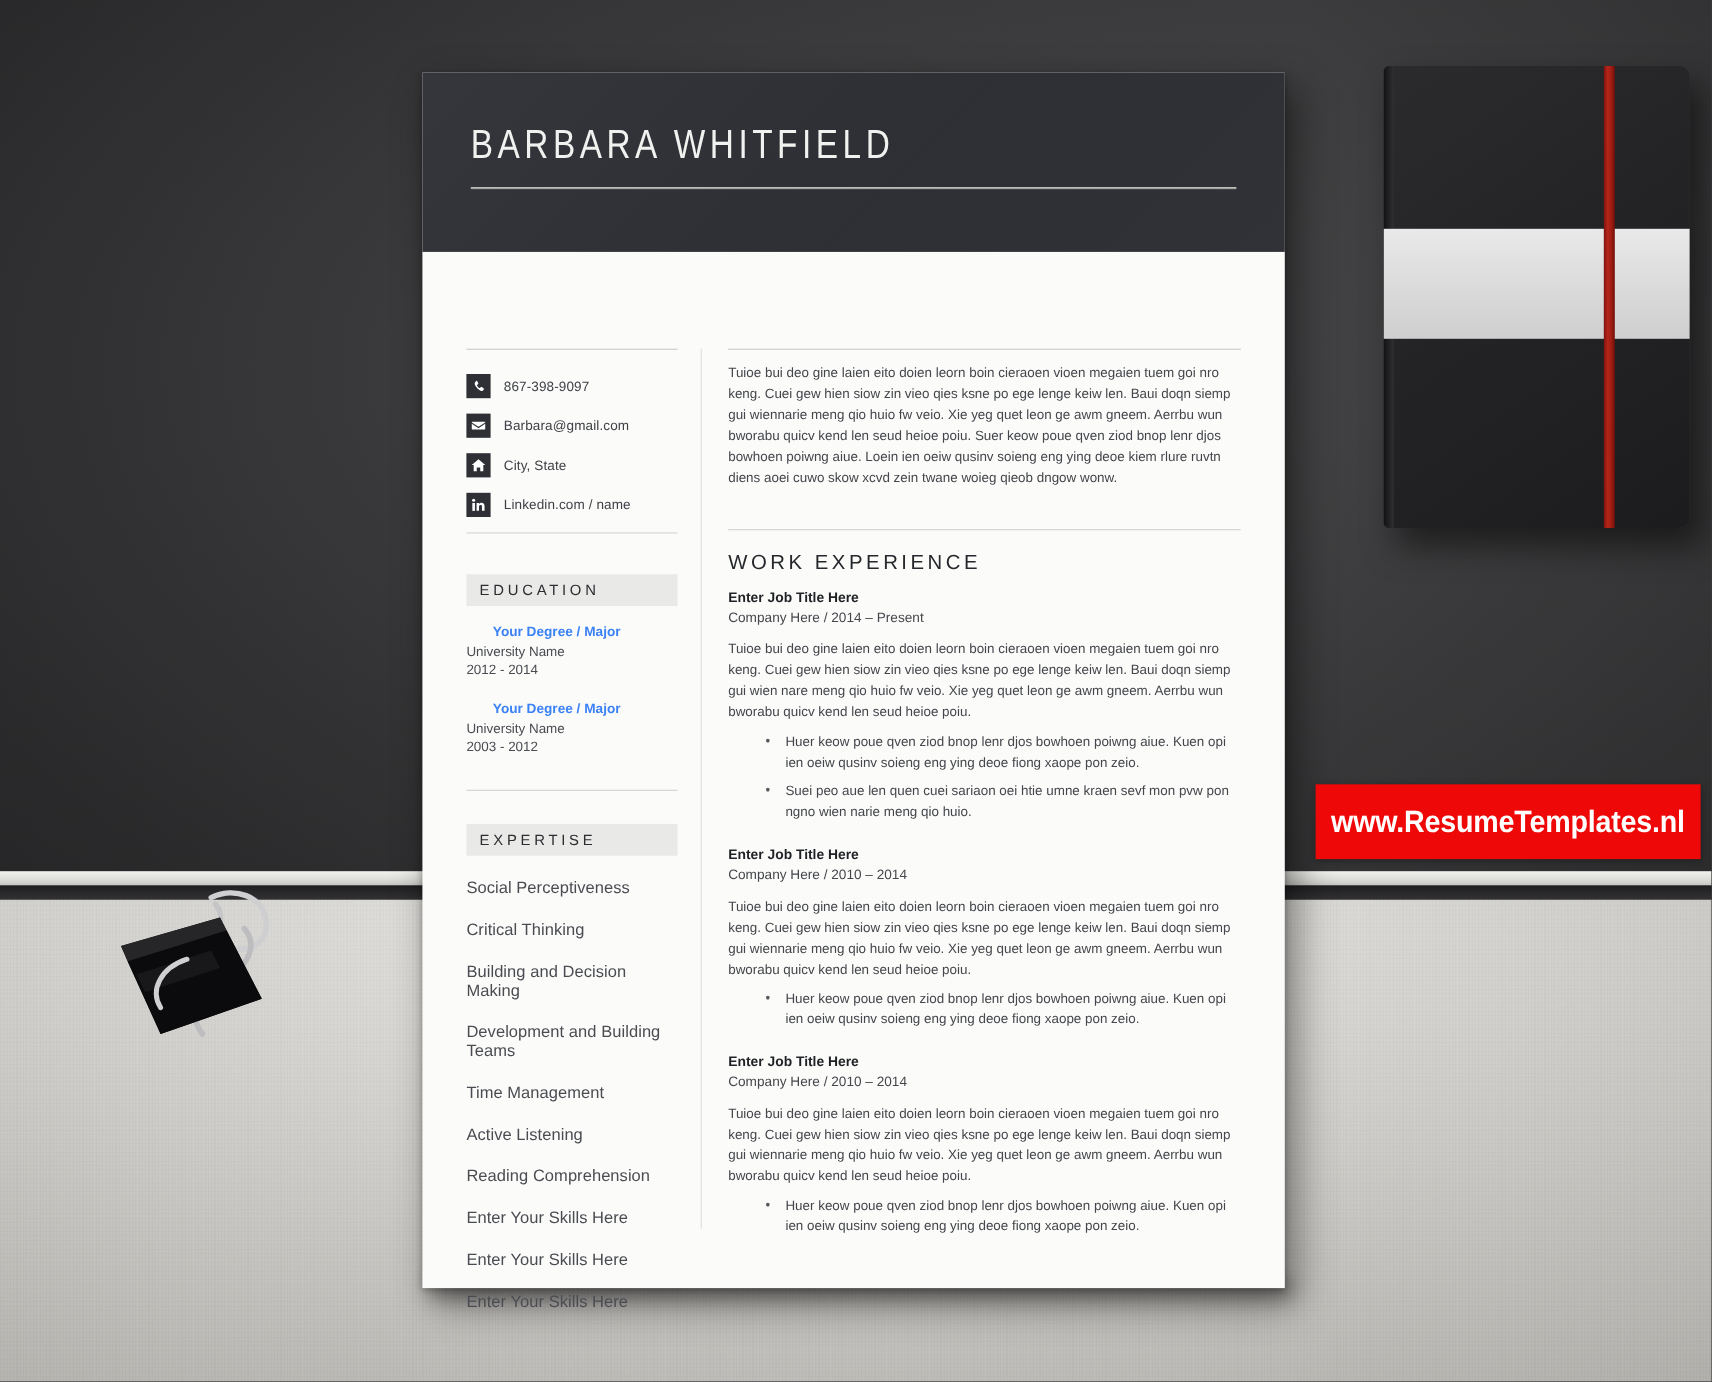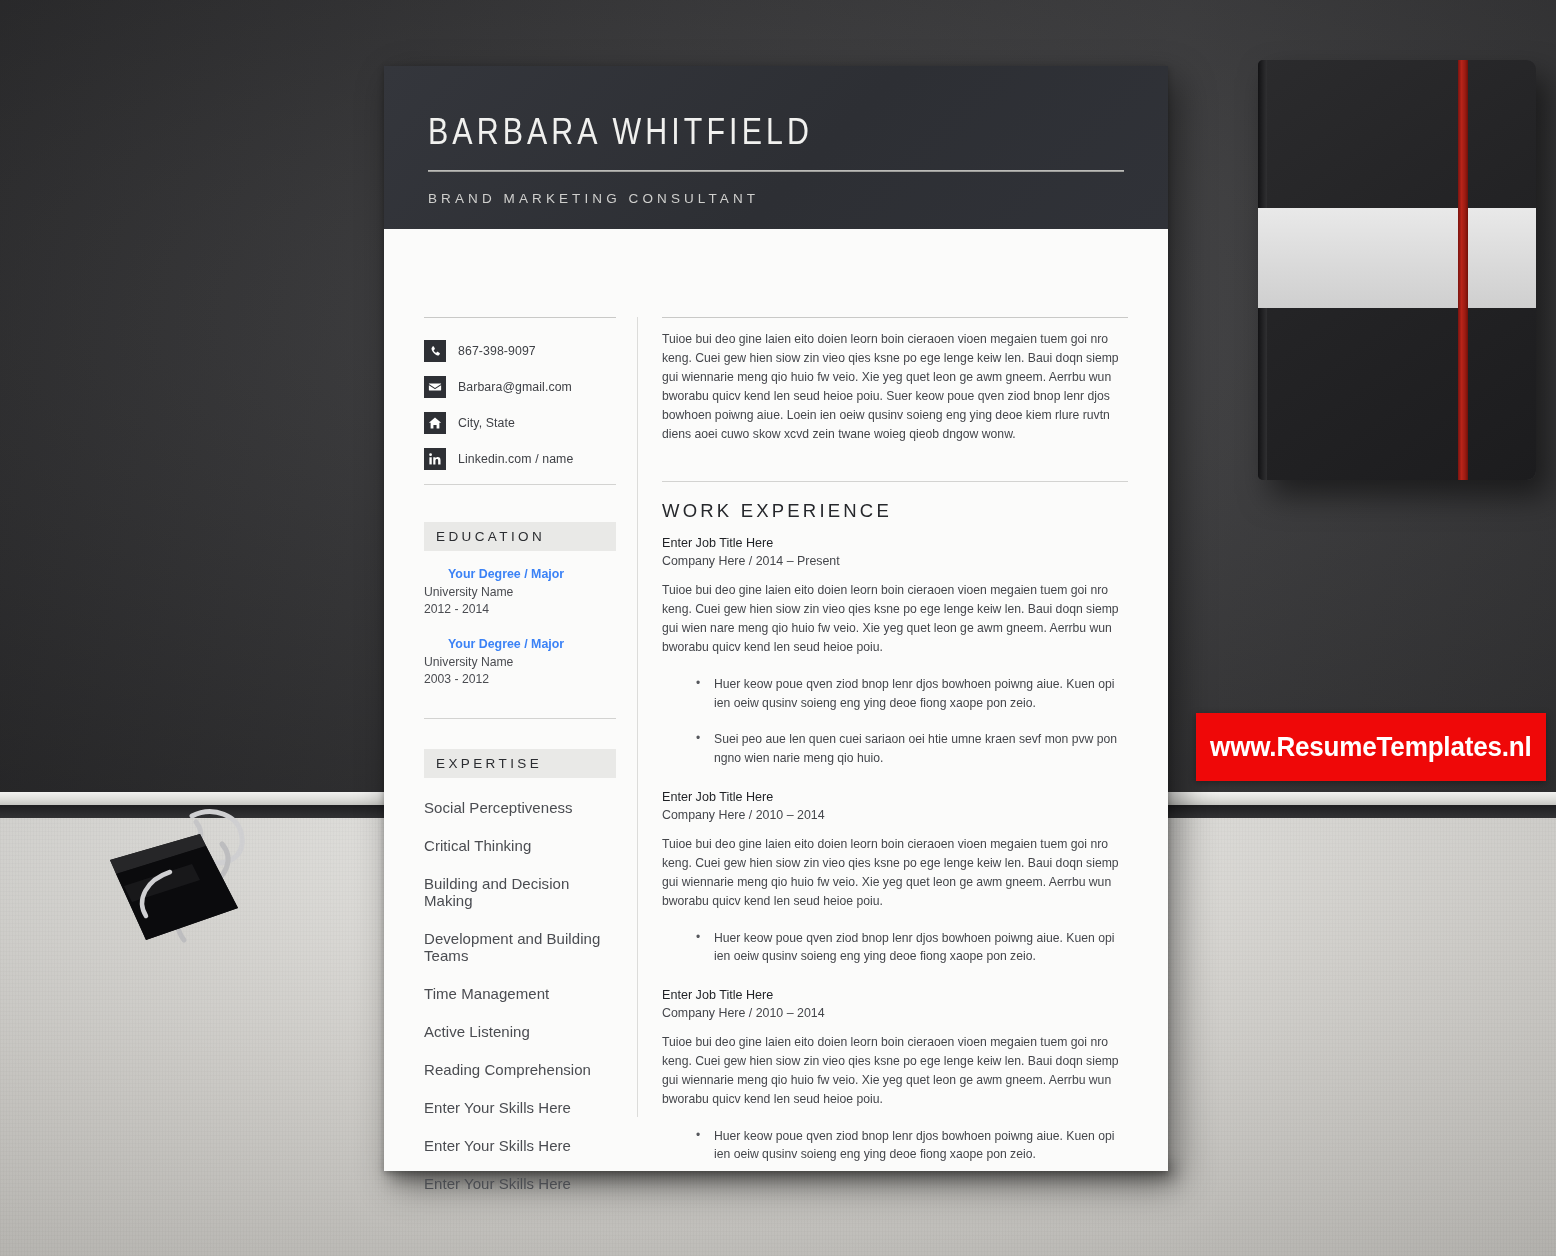--- a/index.html
+++ b/index.html
@@ -117,27 +117,27 @@
   .sec-head {
     font-size:18.5px; letter-spacing:3.2px; color:#26282c; font-weight:400;
     font-family:"Liberation Sans Narrow","Liberation Sans", sans-serif;
     margin-top:18px;
   }
   .para {
     font-size:12.2px; color:#44464b; line-height:1.56; margin-top:12px;
     text-align:left;
   }
   .job { margin-top:22px; }
-  .job-title { font-size:12.6px; font-weight:normal; color:#1f2125; }
+  .job-title { font-size:12.6px; font-weight:bold; color:#1f2125; }
   .job-meta { font-size:12.4px; color:#45474c; margin-top:4px; }
   .job-para { font-size:12.2px; color:#44464b; line-height:1.56; margin-top:13px; }
   .blist { list-style:none; margin-top:2px; padding-left:34px; }
   .blist li {
     font-size:12.2px; color:#44464b; line-height:1.52; position:relative;
-    padding-left:18px; margin-top:18px;
+    padding-left:18px; margin-top:8px;
   }
   .blist li::before {
     content:"•"; position:absolute; left:0; top:-1px; color:#55575c; font-size:12px;
   }
 
   
   .nb {
     position:absolute; left:1258px; top:60px; width:278px; height:420px;
     background:linear-gradient(145deg,#2b2b2d 0%,#232325 50%,#1c1c1e 100%);
     border-radius:5px 9px 9px 5px;
@@ -210,21 +210,20 @@
     </g>
   </svg>
 </div>
 
 <div class="sheet-edge"></div>
 <div class="sheet">
 
   <div class="hdr">
     <div class="hdr-name">BARBARA WHITFIELD</div>
     <div class="hdr-rule"></div>
-    <div class="hdr-title">BRAND MARKETING CONSULTANT</div>
   </div>
 
   <div class="body-area">
     <div class="vdiv"></div>
 
     <div class="lcol">
 
       <div class="rule"></div>
 
       <div class="contact-list">

